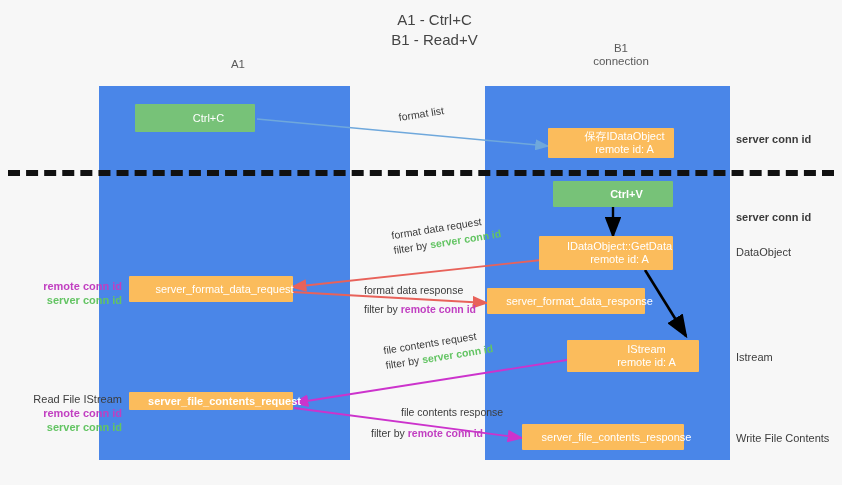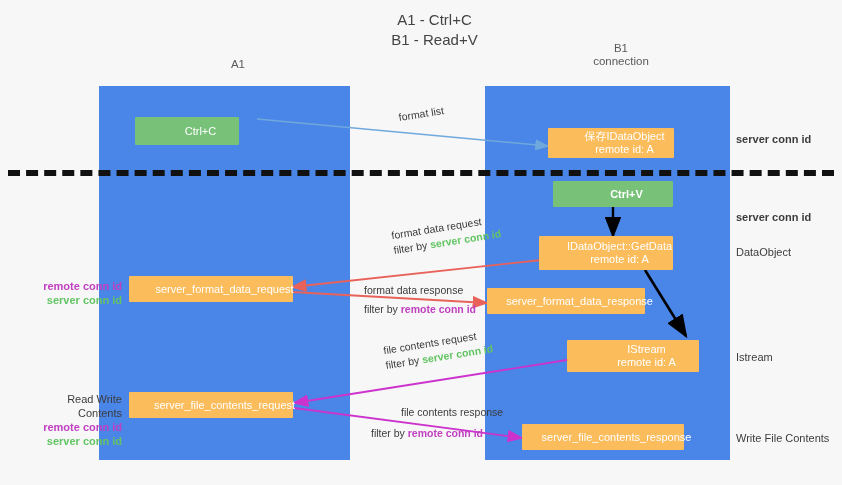--- a/index.html
+++ b/index.html
@@ -147,29 +147,29 @@
 
     <path d="M292,292 L487,303" stroke="#e8625a" stroke-width="1.8" fill="none" marker-end="url(#ah-red)"></path>
 
     <path d="M567,360 L294,403" stroke="#cc33cc" stroke-width="1.8" fill="none" marker-end="url(#ah-mag)"></path>
 
     <path d="M294,408 L522,438" stroke="#cc33cc" stroke-width="1.8" fill="none" marker-end="url(#ah-mag)"></path>
   </svg>
 
   <div class="abs" id="divider"></div>
 
-  <div class="abs box green" style="left:135px; top:104px; width:104px; height:28px;margin-top:13px;">
+  <div class="abs box green" style="left:135px; top:104px; width:120px; height:28px;">
     <span>Ctrl+C</span>
   </div>
 
   <div class="abs box orange" style="left:129px; top:276px; width:164px; height:26px;">
     <span>server_format_data_request</span>
   </div>
 
-  <div class="abs box orange" style="left:129px; top:392px; width:164px; height:26px;">
+  <div class="abs box orange" style="left:129px; top:392px; width:164px; height:18px;font-weight:bold;">
     <span>server_file_contents_request</span>
   </div>
 
   <div class="abs box orange" style="left:548px; top:128px; width:126px; height:30px;">
     <span>保存IDataObject</span>
     <span>remote id: A</span>
   </div>
 
   <div class="abs box green" style="left:553px; top:181px; width:120px; height:26px;font-weight:bold;">
     <span>Ctrl+V</span>
@@ -228,21 +228,21 @@
       <span>filter by </span><span class="b c-remote">remote conn id</span>
     </div>
   </div>
 
   <div class="abs side-label" style="left:0px; top:279px; width:95px;">
     <div class="c-remote">remote conn id</div>
     <div class="c-server">server conn id</div>
   </div>
 
   <div class="abs side-label" style="left:0px; top:392px; width:95px;">
-    <div>Read Write Contents</div>
+    <div>Read File IStream</div>
     <div class="c-remote">remote conn id</div>
     <div class="c-server">server conn id</div>
   </div>
 
   <div class="abs right-label c-server" style="left:709px; top:132px;">server conn id</div>
 
   <div class="abs right-label c-server" style="left:709px; top:210px;">server conn id</div>
 
   <div class="abs right-label" style="left:709px; top:245px;">DataObject</div>
 

